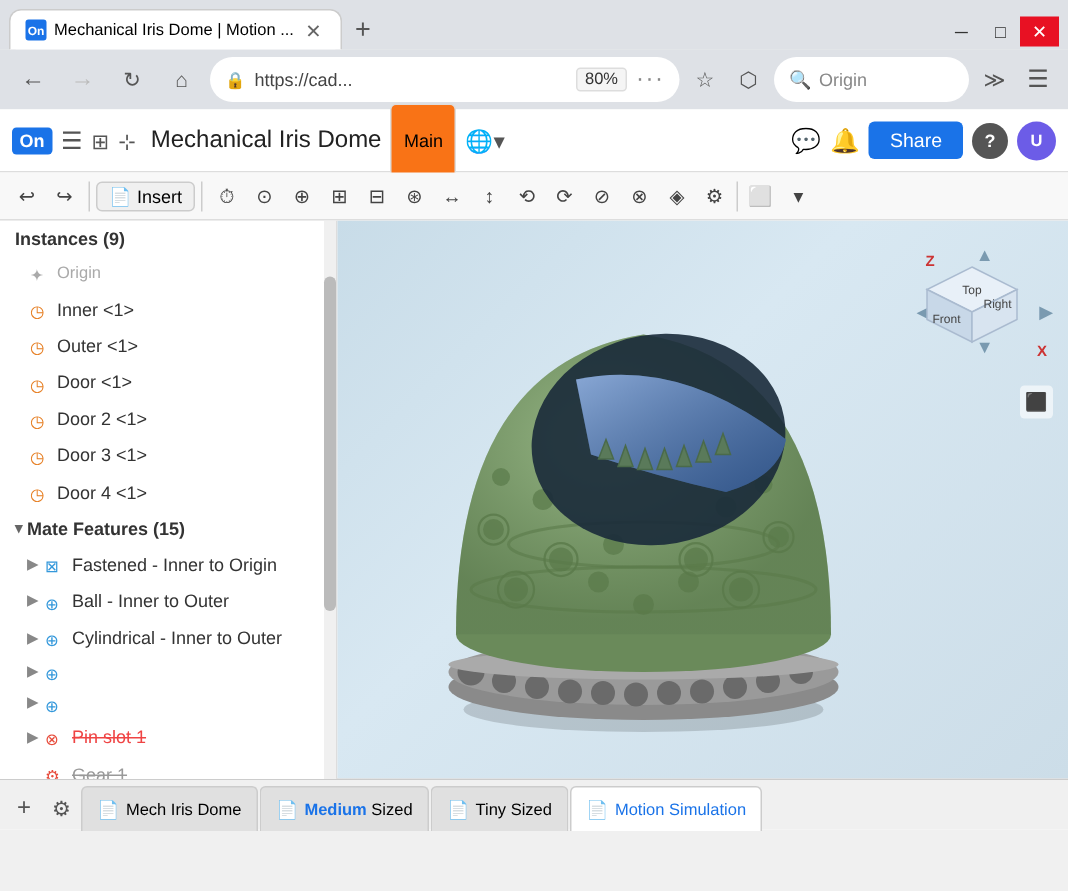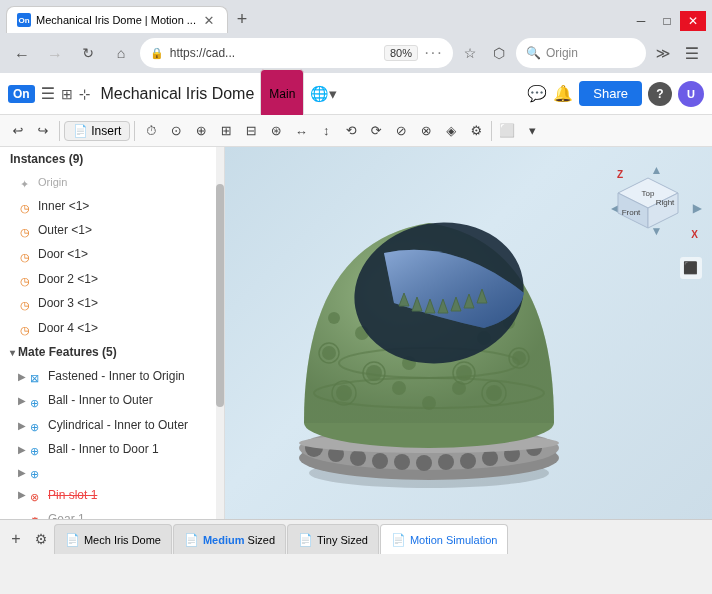--- a/index.html
+++ b/index.html
@@ -53,21 +53,21 @@
 </div>
 
 <div style="display:flex;flex-direction:column;height:480px;background:white;">
 
   <div style="background:white;border-bottom:1px solid #ddd;padding:0 8px;height:42px;display:flex;align-items:center;gap:6px;">
     <div style="background:#1a73e8;color:white;padding:2px 5px;border-radius:3px;font-size:12px;font-weight:bold;">On</div>
     <div style="font-size:16px;cursor:pointer;color:#555;">☰</div>
     <div style="font-size:14px;cursor:pointer;color:#555;">⊞</div>
     <div style="font-size:14px;cursor:pointer;color:#555;">⊹</div>
     <div style="font-size:16px;font-weight:500;color:#222;margin-left:4px;">Mechanical Iris Dome</div>
-    <div style="background:#be185d;border:1px solid #ddd;padding:17px 8px;border-radius:4px;font-size:12px;cursor:pointer;">Main</div>
+    <div style="background:#f97316;border:1px solid #ddd;padding:17px 8px;border-radius:4px;font-size:12px;cursor:pointer;">Main</div>
     <div style="font-size:15px;color:#555;cursor:pointer;display:flex;align-items:center;gap:2px;">🌐▾</div>
     <div style="flex:1;"></div>
     <div style="font-size:16px;color:#555;cursor:pointer;">💬</div>
     <div style="font-size:16px;color:#555;cursor:pointer;">🔔</div>
     <button style="background:#1a73e8;color:white;padding:5px 14px;border-radius:4px;font-size:13px;font-weight:500;cursor:pointer;border:none;">Share</button>
     <div style="width:24px;height:24px;background:#555;color:white;border-radius:50%;display:flex;align-items:center;justify-content:center;font-size:12px;font-weight:bold;cursor:pointer;">?</div>
     <div style="width:26px;height:26px;background:#6c5ce7;color:white;border-radius:50%;display:flex;align-items:center;justify-content:center;font-size:11px;font-weight:bold;cursor:pointer;">U</div>
   </div>
 
   <div style="background:#f8f8f8;border-bottom:1px solid #ddd;padding:2px 6px;height:32px;display:flex;align-items:center;gap:1px;">
@@ -127,42 +127,41 @@
         <span style="width:14px;height:14px;margin-right:4px;color:#e67e22;font-size:11px;">◷</span>
         <span>Door 3 &lt;1&gt;</span>
       </div>
       <div style="display:flex;align-items:center;padding:2px 8px 2px 20px;cursor:pointer;color:#333;line-height:1.7;">
         <span style="width:14px;height:14px;margin-right:4px;color:#e67e22;font-size:11px;">◷</span>
         <span>Door 4 &lt;1&gt;</span>
       </div>
 
       <div style="font-weight:600;color:#333;padding:5px 10px;font-size:12px;display:flex;align-items:center;gap:3px;cursor:pointer;">
         <span style="font-size:10px;color:#666;">▾</span>
-        <span>Mate Features (5)</span>
+        <span>Mate Features (15)</span>
       </div>
 
       <div style="display:flex;align-items:center;padding:2px 8px 2px 18px;cursor:pointer;color:#333;line-height:1.7;">
         <span style="width:10px;margin-right:2px;color:#888;font-size:10px;">▶</span>
         <span style="width:14px;height:14px;margin-right:4px;color:#3498db;font-size:11px;">⊠</span>
         <span>Fastened - Inner to Origin</span>
       </div>
       <div style="display:flex;align-items:center;padding:2px 8px 2px 18px;cursor:pointer;color:#333;line-height:1.7;">
         <span style="width:10px;margin-right:2px;color:#888;font-size:10px;">▶</span>
         <span style="width:14px;height:14px;margin-right:4px;color:#3498db;font-size:11px;">⊕</span>
         <span>Ball - Inner to Outer</span>
       </div>
       <div style="display:flex;align-items:center;padding:2px 8px 2px 18px;cursor:pointer;color:#333;line-height:1.7;">
         <span style="width:10px;margin-right:2px;color:#888;font-size:10px;">▶</span>
         <span style="width:14px;height:14px;margin-right:4px;color:#3498db;font-size:11px;">⊕</span>
         <span>Cylindrical - Inner to Outer</span>
       </div>
       <div style="display:flex;align-items:center;padding:2px 8px 2px 18px;cursor:pointer;color:#333;line-height:1.7;">
         <span style="width:10px;margin-right:2px;color:#888;font-size:10px;">▶</span>
         <span style="width:14px;height:14px;margin-right:4px;color:#3498db;font-size:11px;">⊕</span>
-        <span>Ball - Inner to Door 1</span>
       </div>
       <div style="display:flex;align-items:center;padding:2px 8px 2px 18px;cursor:pointer;color:#333;line-height:1.7;">
         <span style="width:10px;margin-right:2px;color:#888;font-size:10px;">▶</span>
         <span style="width:14px;height:14px;margin-right:4px;color:#3498db;font-size:11px;">⊕</span>
       </div>
       <div style="display:flex;align-items:center;padding:2px 8px 2px 18px;cursor:pointer;color:#333;line-height:1.7;">
         <span style="width:10px;margin-right:2px;color:#888;font-size:10px;">▶</span>
         <span style="width:14px;height:14px;margin-right:4px;color:#e74c3c;font-size:11px;">⊗</span>
         <span style="text-decoration:line-through;color:#ef4444;">Pin slot 1</span>
       </div>

